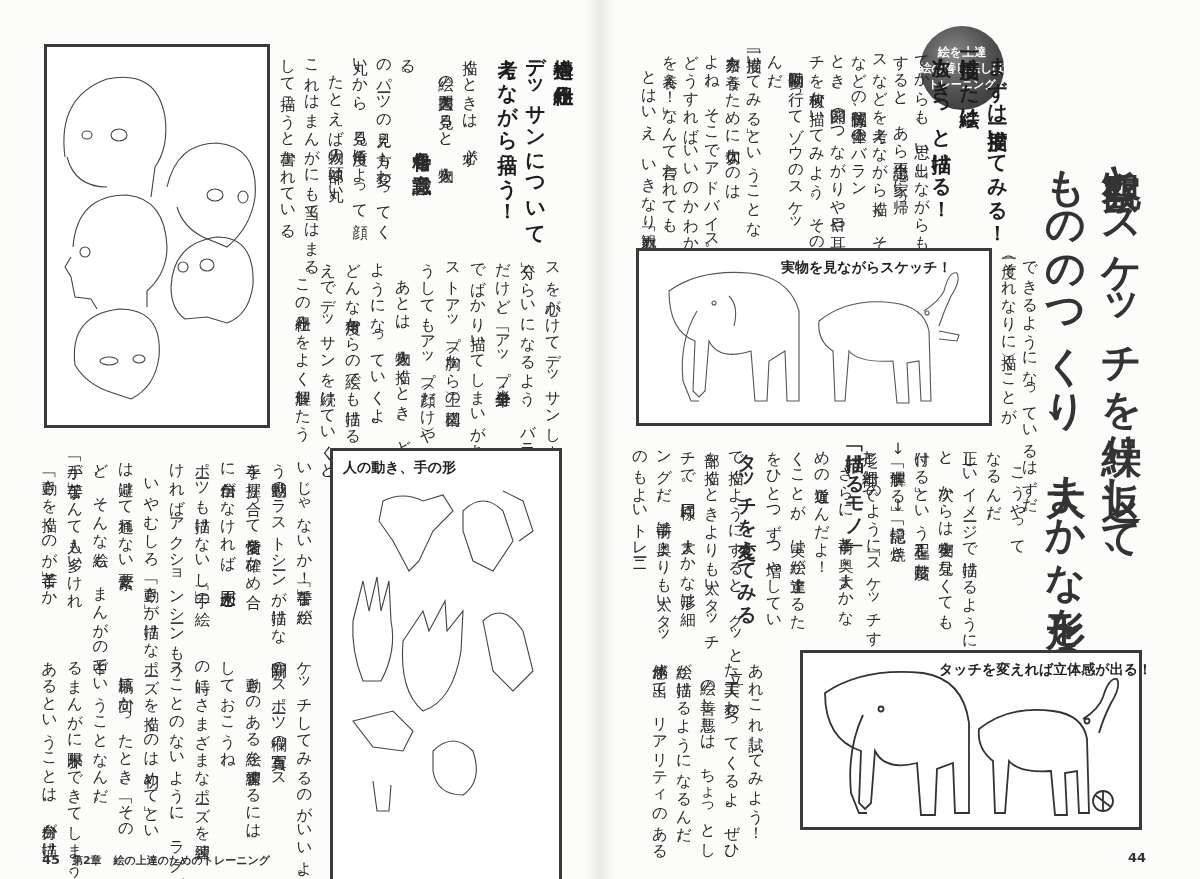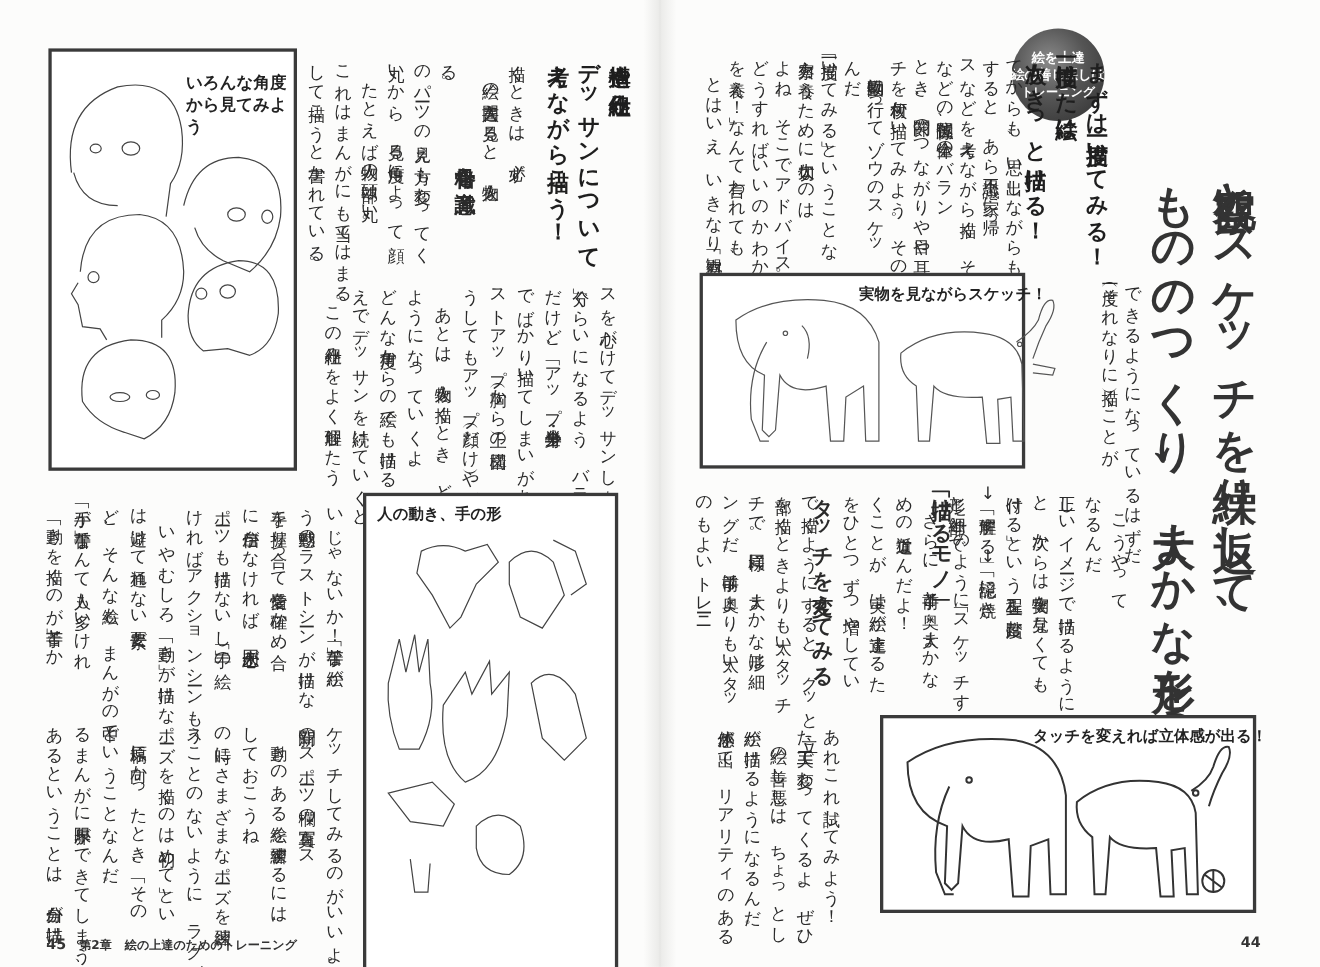--- a/index.html
+++ b/index.html
@@ -69,21 +69,21 @@
   <p>どうすればいいのかわからない</p>
   <p>を養え！」なんて言われても、</p>
   <p>　とはいえ、いきなり「観察力</p>
 </div>
 
 <div class="vt body-text" style="left:998px; top:250px; height:200px; font-size:15.5px; line-height:21px;">
   <p>できるようになっているはずだ。</p>
   <p>一度（それなりに）描くことが</p>
 </div>
 
-<div class="frame" style="left:636px; top:248px; width:296px; height:178px;">
+<div class="frame" style="left:636px; top:248px; width:356px; height:178px;">
   <div class="caption" style="left:142px; top:8px;">実物を見ながらスケッチ！</div>
   <svg width="350" height="172" viewBox="0 0 350 172">
     <g fill="none" stroke="#555" stroke-width="1.1">
       <path d="M30 40 Q60 18 110 22 Q150 26 160 60 L160 150 L148 150 L146 100 L130 110 L128 150 L116 150 L112 100 Q80 110 70 90 L66 140 L60 146 L54 140 L56 90 Q30 80 30 40 Z"></path>
       <path d="M58 60 Q40 90 44 130 L52 150 L60 150"></path>
       <path d="M90 45 Q100 55 95 75"></path>
       <circle cx="75" cy="52" r="2"></circle>
       <path d="M180 70 Q210 46 255 52 Q285 56 290 80 L292 150 L282 150 L280 110 L268 112 L270 152 L258 152 L254 110 Q220 112 210 100 L206 150 L196 150 L194 100 Q178 90 180 70 Z"></path>
       <path d="M285 60 Q300 50 305 40 Q310 20 318 22 Q322 30 312 45 Q305 60 300 75"></path>
       <path d="M300 80 L320 84 L318 90 L300 88"></path>
@@ -140,24 +140,20 @@
       <path d="M176 76 Q206 52 250 58 Q280 62 284 86 L286 160 L276 160 L274 118 L262 120 L264 162 L252 162 L248 118 Q216 120 206 108 L202 160 L192 160 L190 108 Q174 96 176 76 Z"></path>
       <path d="M280 66 Q296 56 300 44 Q306 24 314 26 Q318 34 308 50 Q300 66 296 80"></path>
       <circle cx="284" cy="68" r="2.5"></circle>
       <circle cx="300" cy="148" r="10"></circle>
       <path d="M292 142 L308 154 M300 138 L300 158"></path>
     </g>
   </svg>
 </div>
 
 <div class="frame" style="left:44px; top:44px; width:226px; height:384px;">
-  <div class="caption multi" style="left:122px; top:18px;">
-    <div>いろんな角度</div>
-    <div>から見てみよう</div>
-  </div>
   <svg width="220" height="378" viewBox="0 0 220 378">
     <g fill="none" stroke="#444" stroke-width="1.1">
       <path d="M18 110 Q10 50 60 32 Q110 22 118 70 Q122 100 108 120 L104 150 M20 110 Q28 140 60 140"></path>
       <ellipse cx="40" cy="88" rx="5" ry="4"></ellipse>
       <ellipse cx="72" cy="88" rx="8" ry="6"></ellipse>
       <path d="M120 140 Q130 96 170 96 Q212 100 208 150 Q204 180 180 200 L156 190 Q136 180 130 160"></path>
       <ellipse cx="168" cy="148" rx="8" ry="6"></ellipse>
       <ellipse cx="196" cy="150" rx="5" ry="6"></ellipse>
       <path d="M26 200 Q30 148 80 148 Q118 152 120 200 Q120 226 100 244 L100 260 M24 210 L18 220 L24 230 L28 250 L44 252 L50 262"></path>
       <ellipse cx="38" cy="205" rx="5" ry="5"></ellipse>

